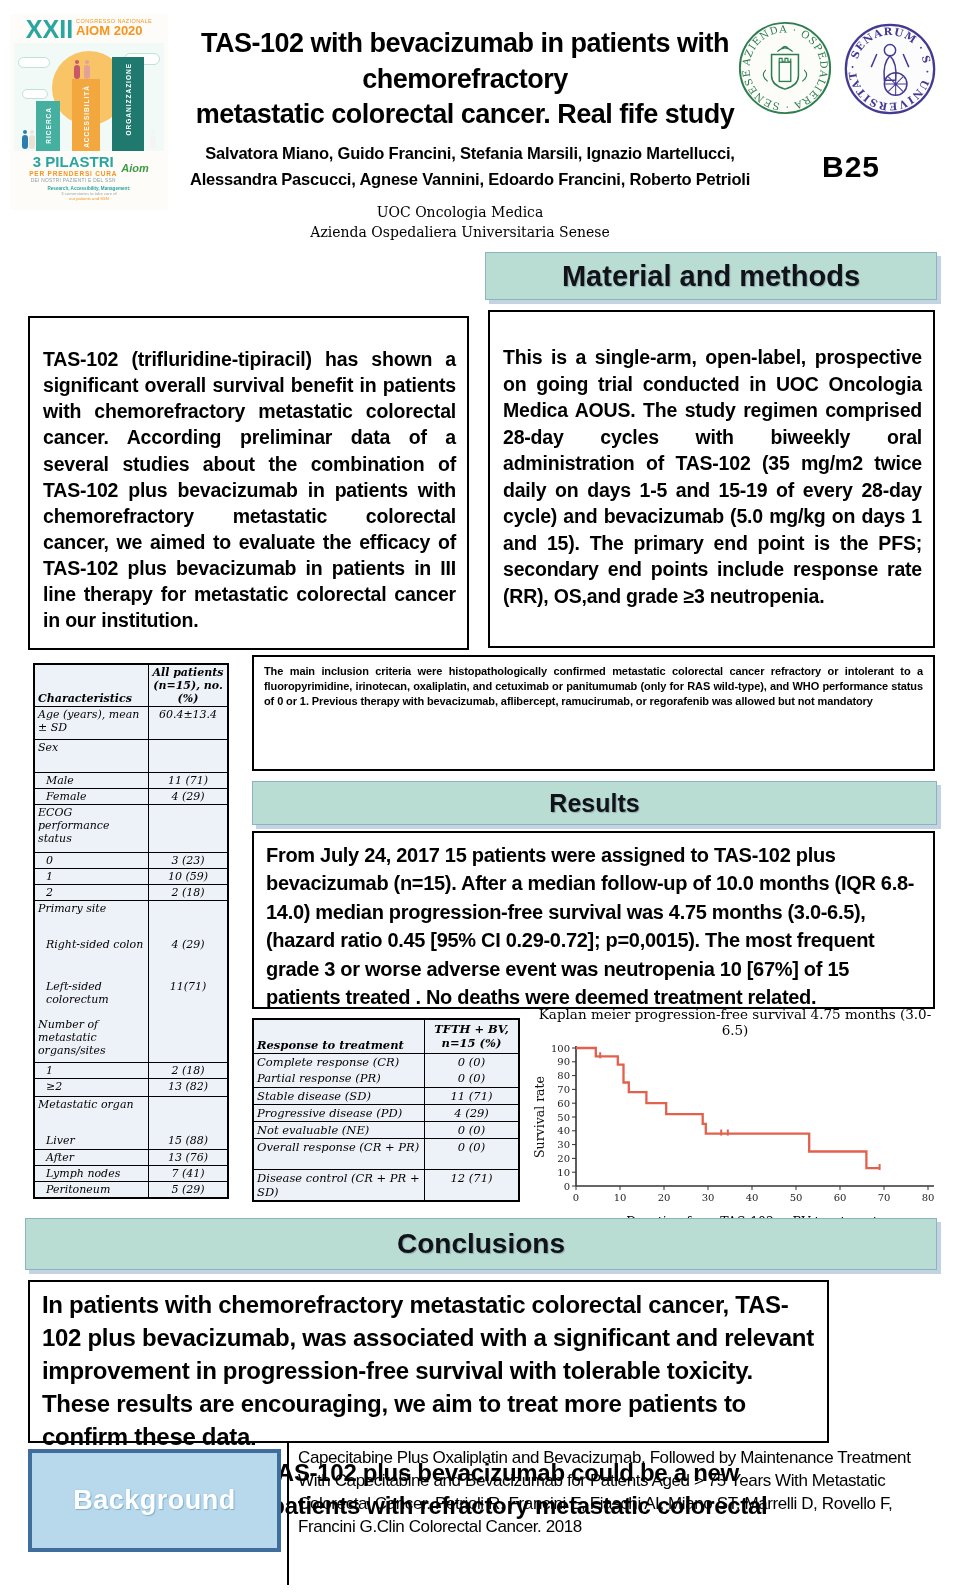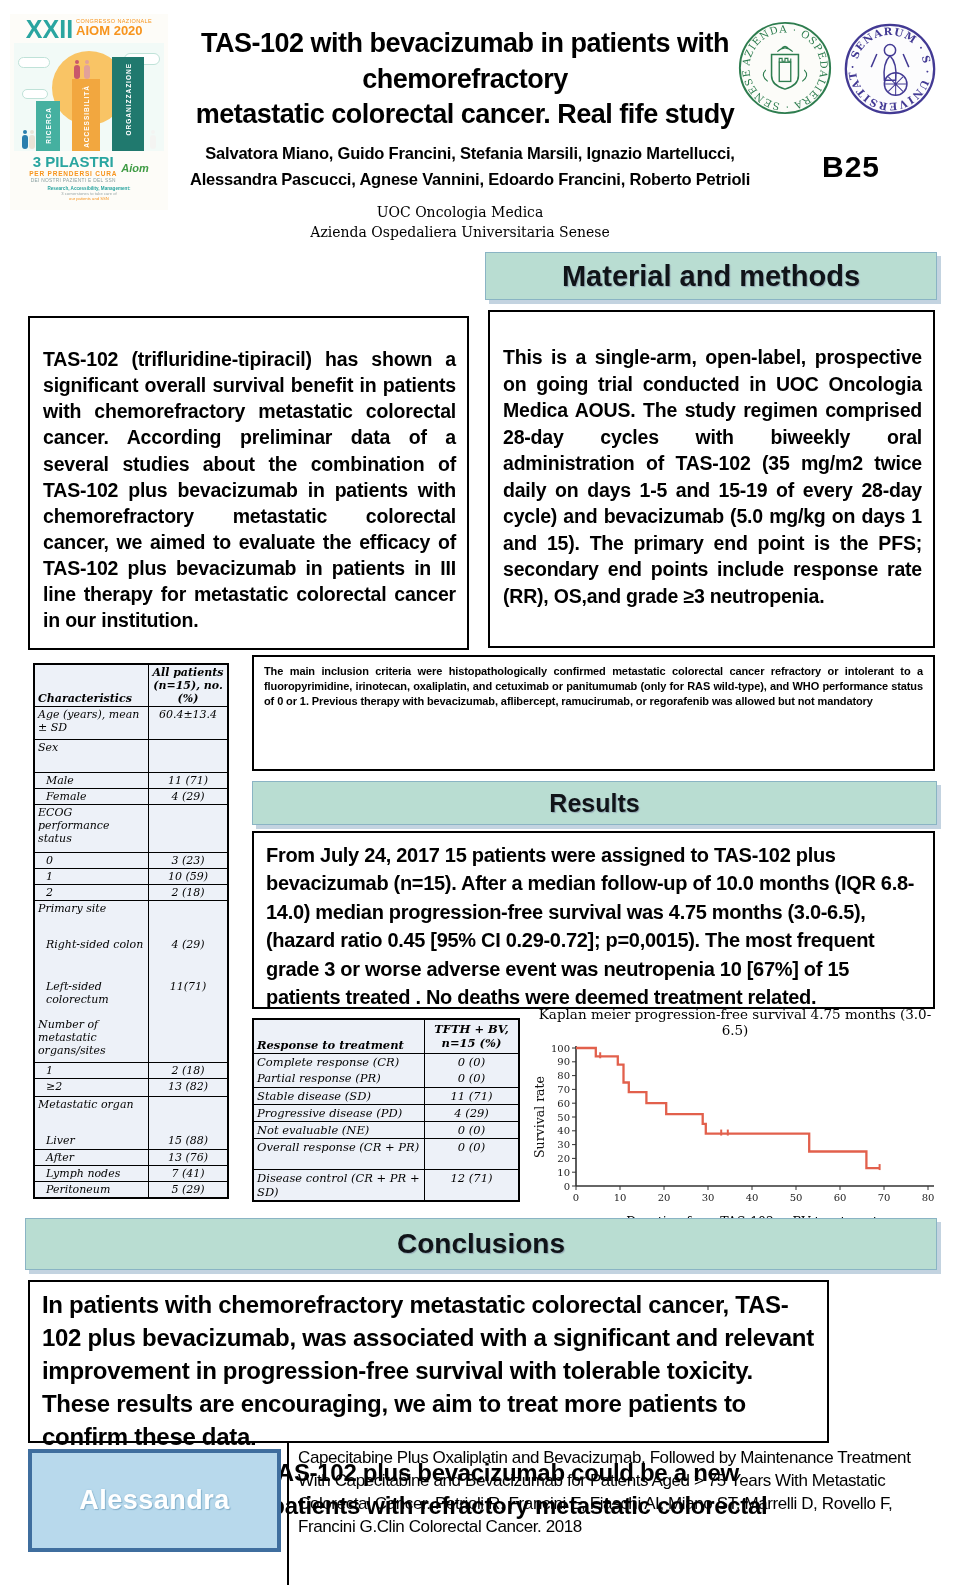--- a/index.html
+++ b/index.html
@@ -377,16 +377,16 @@
       </svg>
     <div id="km-xlabel">Duration from TAS-102 + BV treatment</div>
   </div>
 
   <div id="conc-head" class="sec-head">Conclusions</div>
   <div id="conc-box" class="tbox">
     <p>In patients with chemorefractory metastatic colorectal cancer, TAS-102 plus bevacizumab, was associated with a significant and relevant improvement in progression-free survival with tolerable toxicity. These results are encouraging, we aim to treat more patients to confirm these data.</p>
     <p>The combination of TAS-102 plus bevacizumab could be a new  treatment option for patients with refractory metastatic colorectal cancer.</p>
   </div>
 
-  <div id="ref-label">Alessandra</div>
+  <div id="ref-label">Background</div>
   <div id="ref-text">Capecitabine Plus Oxaliplatin and Bevacizumab, Followed by Maintenance Treatment With Capecitabine and Bevacizumab for Patients Aged &gt; 75 Years With Metastatic Colorectal Cancer.  Petrioli R, Francini E, Fiaschi AI, Miano ST, Marrelli D, Rovello F, Francini G.Clin Colorectal Cancer. 2018</div>
 
 </div>
 
 </body></html>

